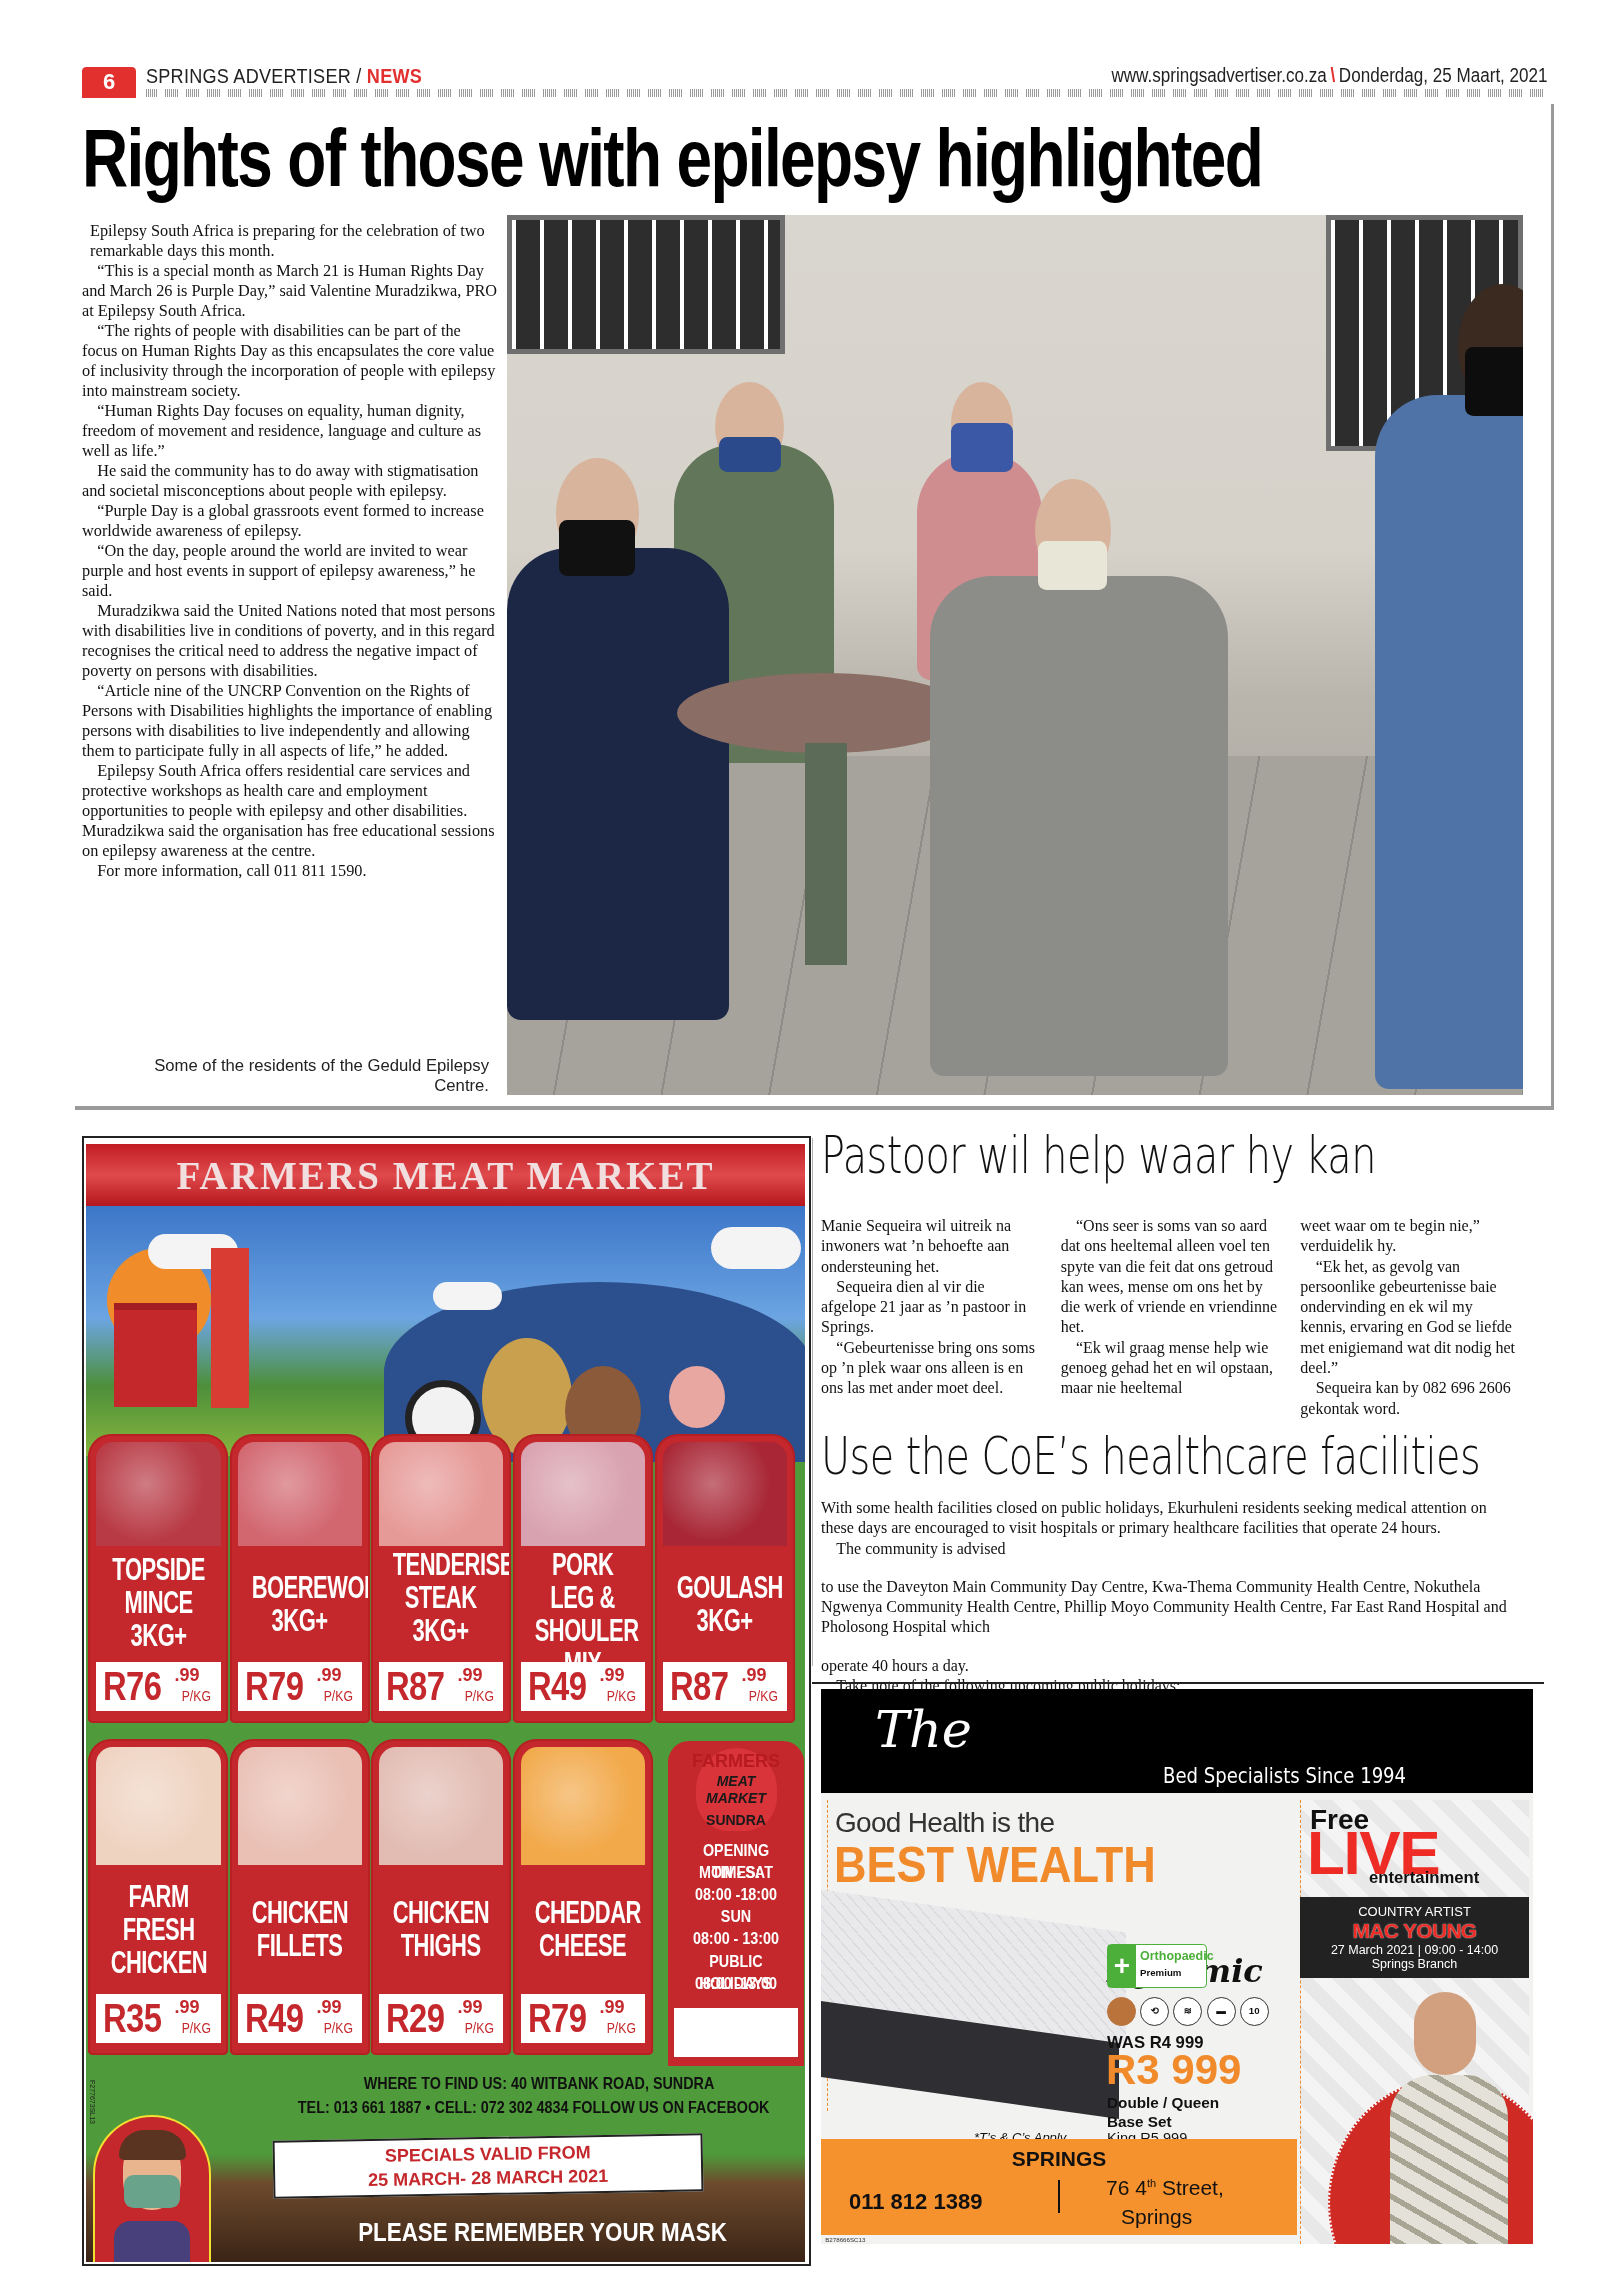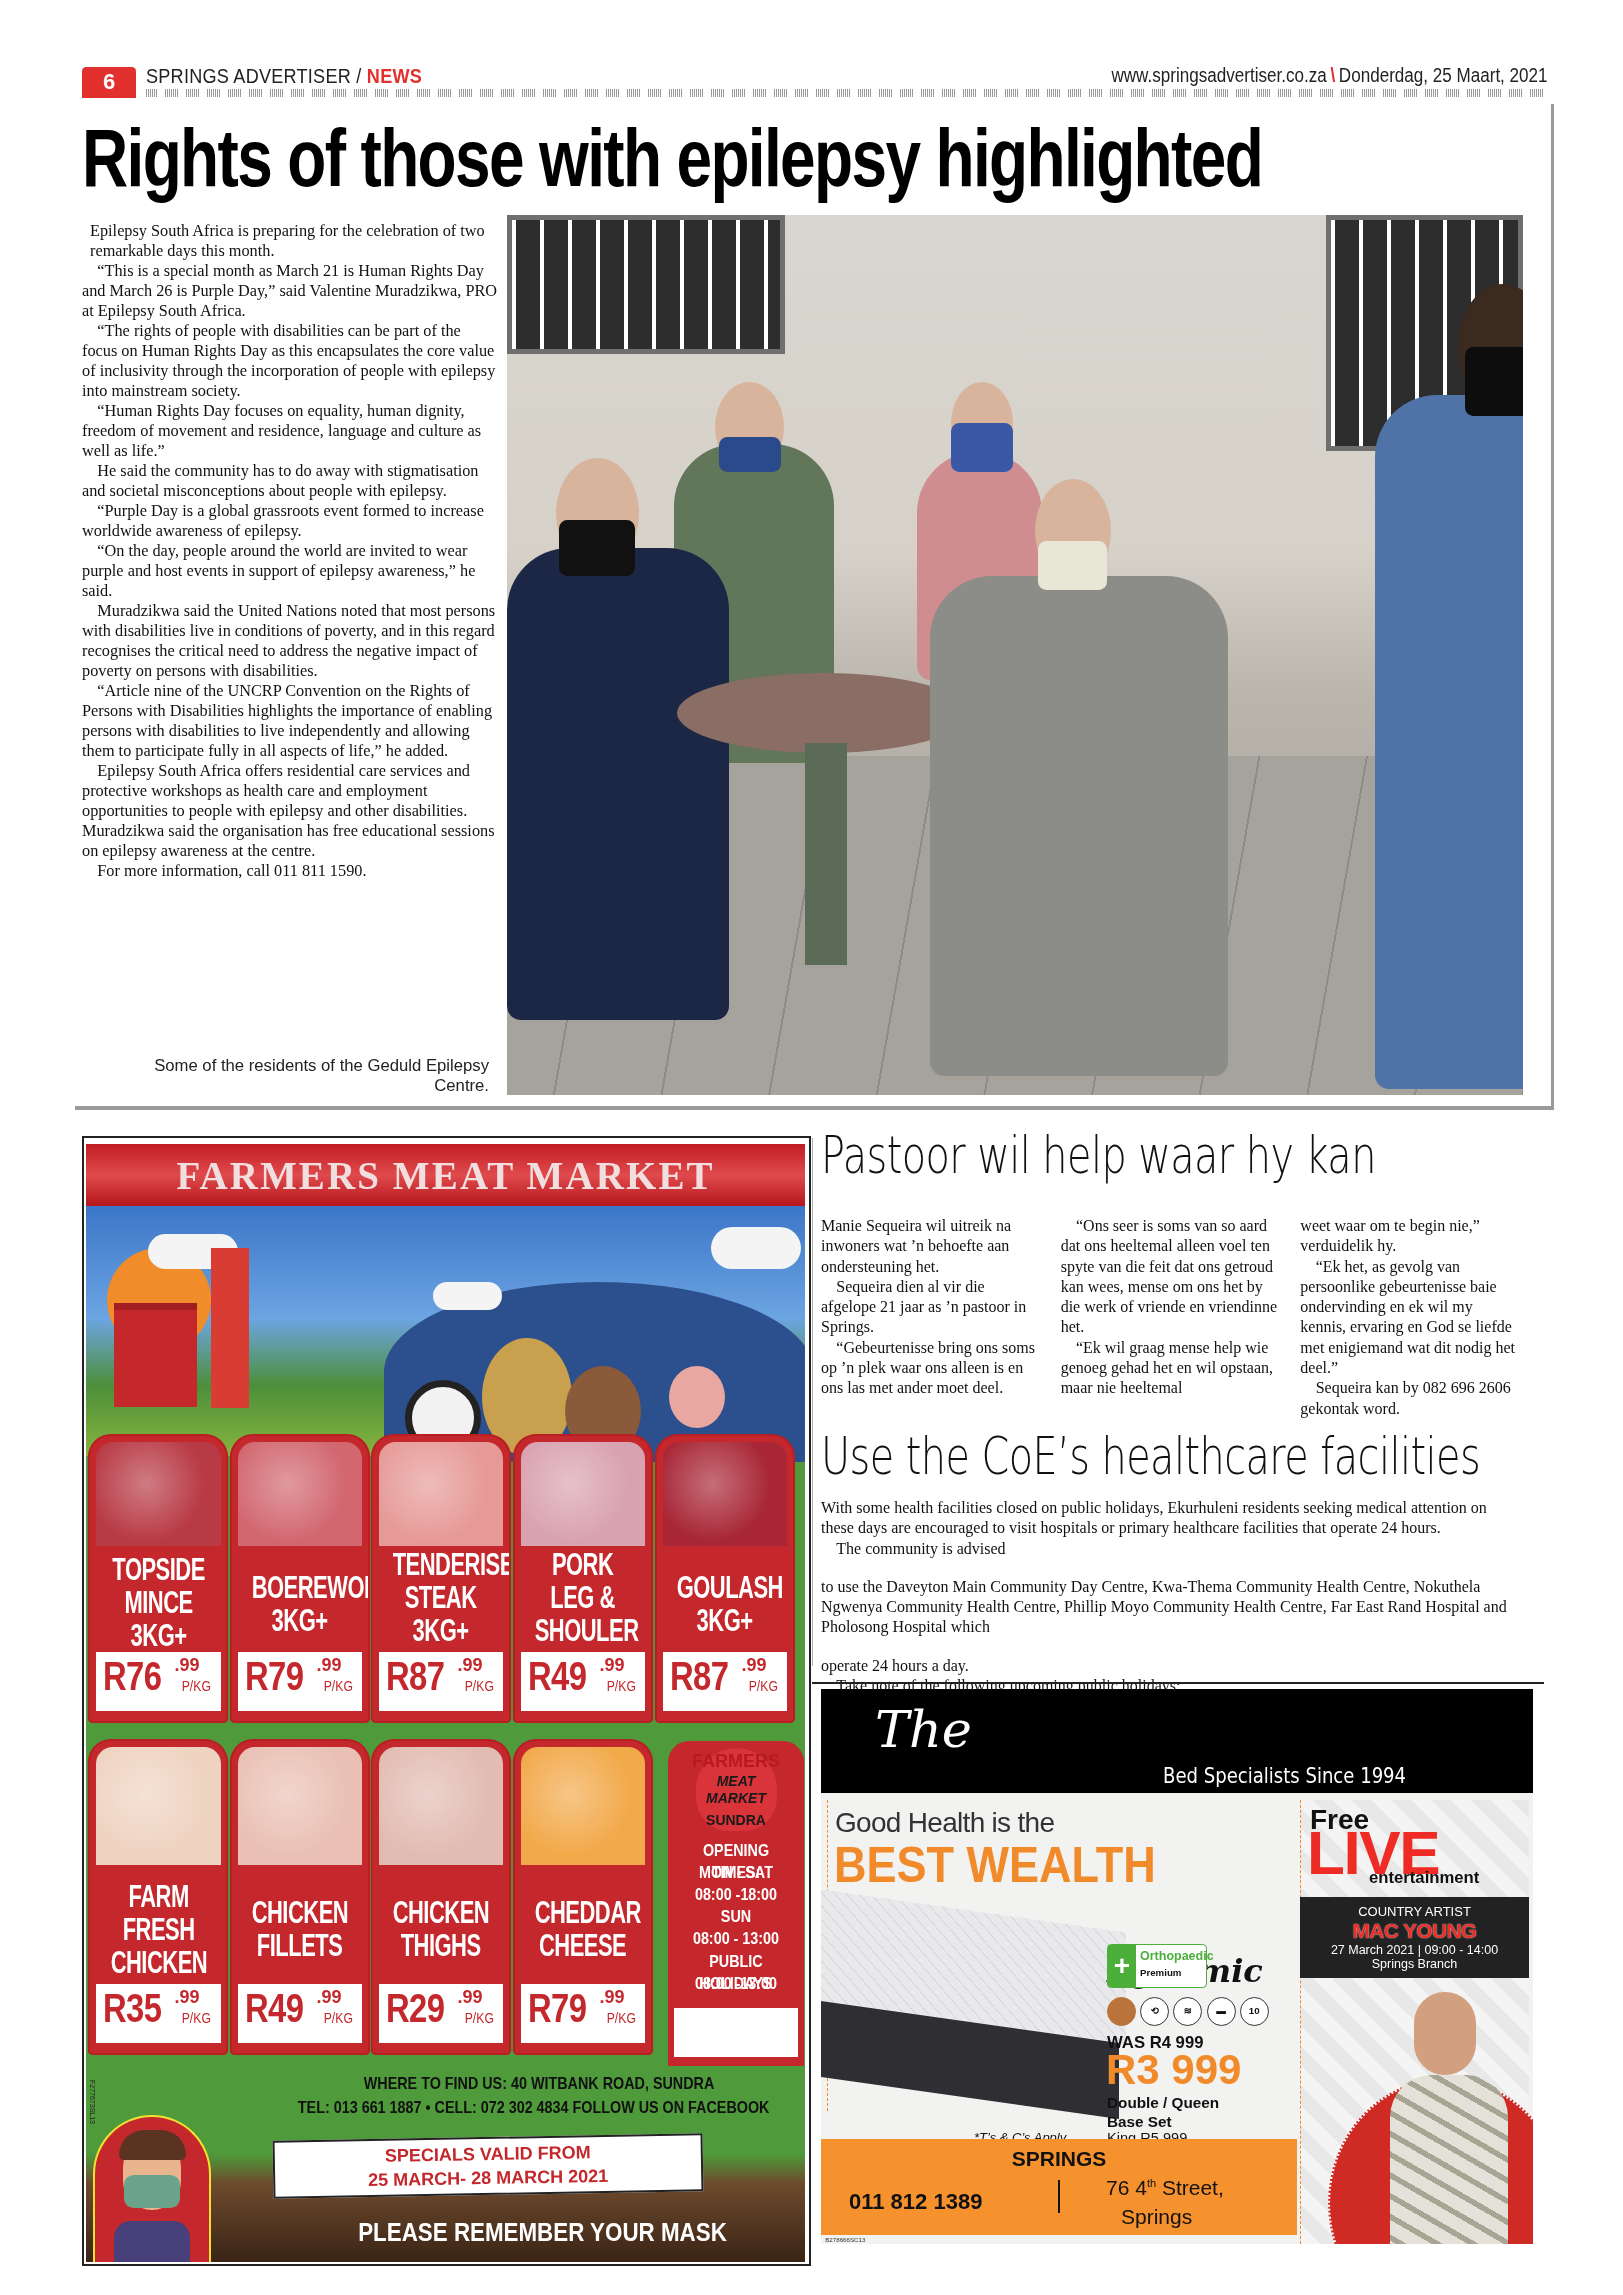--- a/index.html
+++ b/index.html
@@ -37,21 +37,21 @@
   .fm-scene .barn { position: absolute; left: 28px; top: 97px; width: 83px; height: 104px; background: #c4282b; border-top: 7px solid #a31e22; }
   .fm-scene .mill { position: absolute; left: 125px; top: 42px; width: 38px; height: 160px; background: #d83c33; }
   .fm-scene .sun { position: absolute; left: 21px; top: 42px; width: 104px; height: 104px; border-radius: 50%; background: #f08d2a; }
   .fm-scene .cloud { position: absolute; background: #f4f4f4; border-radius: 28px; }
   .fm-scene .hill { position: absolute; background: #2c4f8e; border-radius: 50% 50% 0 0; }
   .fm-scene .cow { position: absolute; border-radius: 50%; }
   .fm-grid { position: absolute; left: 0; top: 292px; width: 100%; }
   .card { position: absolute; width: 136px; background: #c4282c; border-radius: 21px 21px 2.8px 2.8px; overflow: hidden; box-shadow: 0 0 0 2.1px #b71f23; }
   .card .img { position: absolute; left: 5.6px; top: 5.6px; right: 5.6px; border-radius: 16.7px 16.7px 0 0; }
   .card .name { position: absolute; left: 1.4px; right: 1.4px; text-align: center; color: #fff; font: bold 30.5px "Liberation Sans", sans-serif; line-height: 33px; transform: scaleX(0.72); letter-spacing: -0.7px; }
-  .card .pricebox { position: absolute; left: 5.6px; right: 5.6px; bottom: 9.7px; height: 59px; background: #fff; }
+  .card .pricebox { position: absolute; left: 5.6px; right: 5.6px; bottom: 9.7px; height: 49px; background: #fff; }
   .card .price { position: absolute; left: 7px; top: 1.4px; color: #c4282c; font: bold 40px "Liberation Sans", sans-serif; transform: scaleX(0.82); transform-origin: left; letter-spacing: -0.7px; }
   .card .cents { position: absolute; right: 21px; top: 2.8px; color: #c4282c; font: bold 18px "Liberation Sans", sans-serif; }
   .card .unit { position: absolute; right: 5.6px; top: 25px; color: #c4282c; font: 15.3px "Liberation Sans", sans-serif; transform: scaleX(0.8); }
   .hours { position: absolute; left: 582px; top: 673px; width: 136px; height: 326px; background: #c4282c; border-radius: 21px 21px 2.8px 2.8px; }
   .hours .logo { position: absolute; left: 28px; top: 7px; width: 81px; height: 83px; border-radius: 50% 50% 40% 40%; background: #d8343a; }
   .hours .logo-t { position: absolute; left: 0; right: 0; text-align: center; color: #1a1a1a; font: bold 14px "Liberation Sans", sans-serif; }
   .hours .logo-t.red { color: #b71a20; font-size: 18px; }
   .hours .line { position: absolute; left: 0; right: 0; text-align: center; color: #fff; font: bold 16.7px "Liberation Sans", sans-serif; line-height: 22px; transform: scaleX(0.86); }
   .hours .wbox { position: absolute; left: 5.6px; right: 5.6px; bottom: 9.7px; height: 49px; background: #fff; }
   .fm-footer { position: absolute; left: 0; top: 922px; width: 100%; height: 196px; background: linear-gradient(180deg, #4f9a3a 0%, #4f9a3a 45%, #6d4a2c 60%, #3a2416 100%); }
@@ -332,21 +332,21 @@
 <h2 class="art-h" style="top:1427px;">Use the CoE’s healthcare facilities</h2>
 <div class="cols" style="top:1498px;flex-direction:column;">
   <div class="col">
     <p class="first">With some health facilities closed on public holidays, Ekurhuleni residents seeking medical attention on these days are encouraged to visit hospitals or primary healthcare facilities that operate 24 hours.</p>
     <p>The community is advised</p>
   </div>
   <div class="col">
     <p class="first">to use the Daveyton Main Community Day Centre, Kwa-Thema Community Health Centre, Nokuthela Ngwenya Community Health Centre, Phillip Moyo Community Health Centre, Far East Rand Hospital and Pholosong Hospital which</p>
   </div>
   <div class="col">
-    <p class="first">operate 24 hours a day.</p>
+    <p class="first">operate 40 hours a day.</p>
     <p>Take note of the following upcoming public holidays:</p>
     <p>• March 22: The day after Human Rights Day as the holiday falls on a Sunday.</p>
     <p>• April 2: Good Friday</p>
     <p>• April 5: Family Day</p>
     <p>• April 27: Freedom Day</p>
   </div>
 </div>
 <div class="hrule"></div>
 
 <div class="bs">

